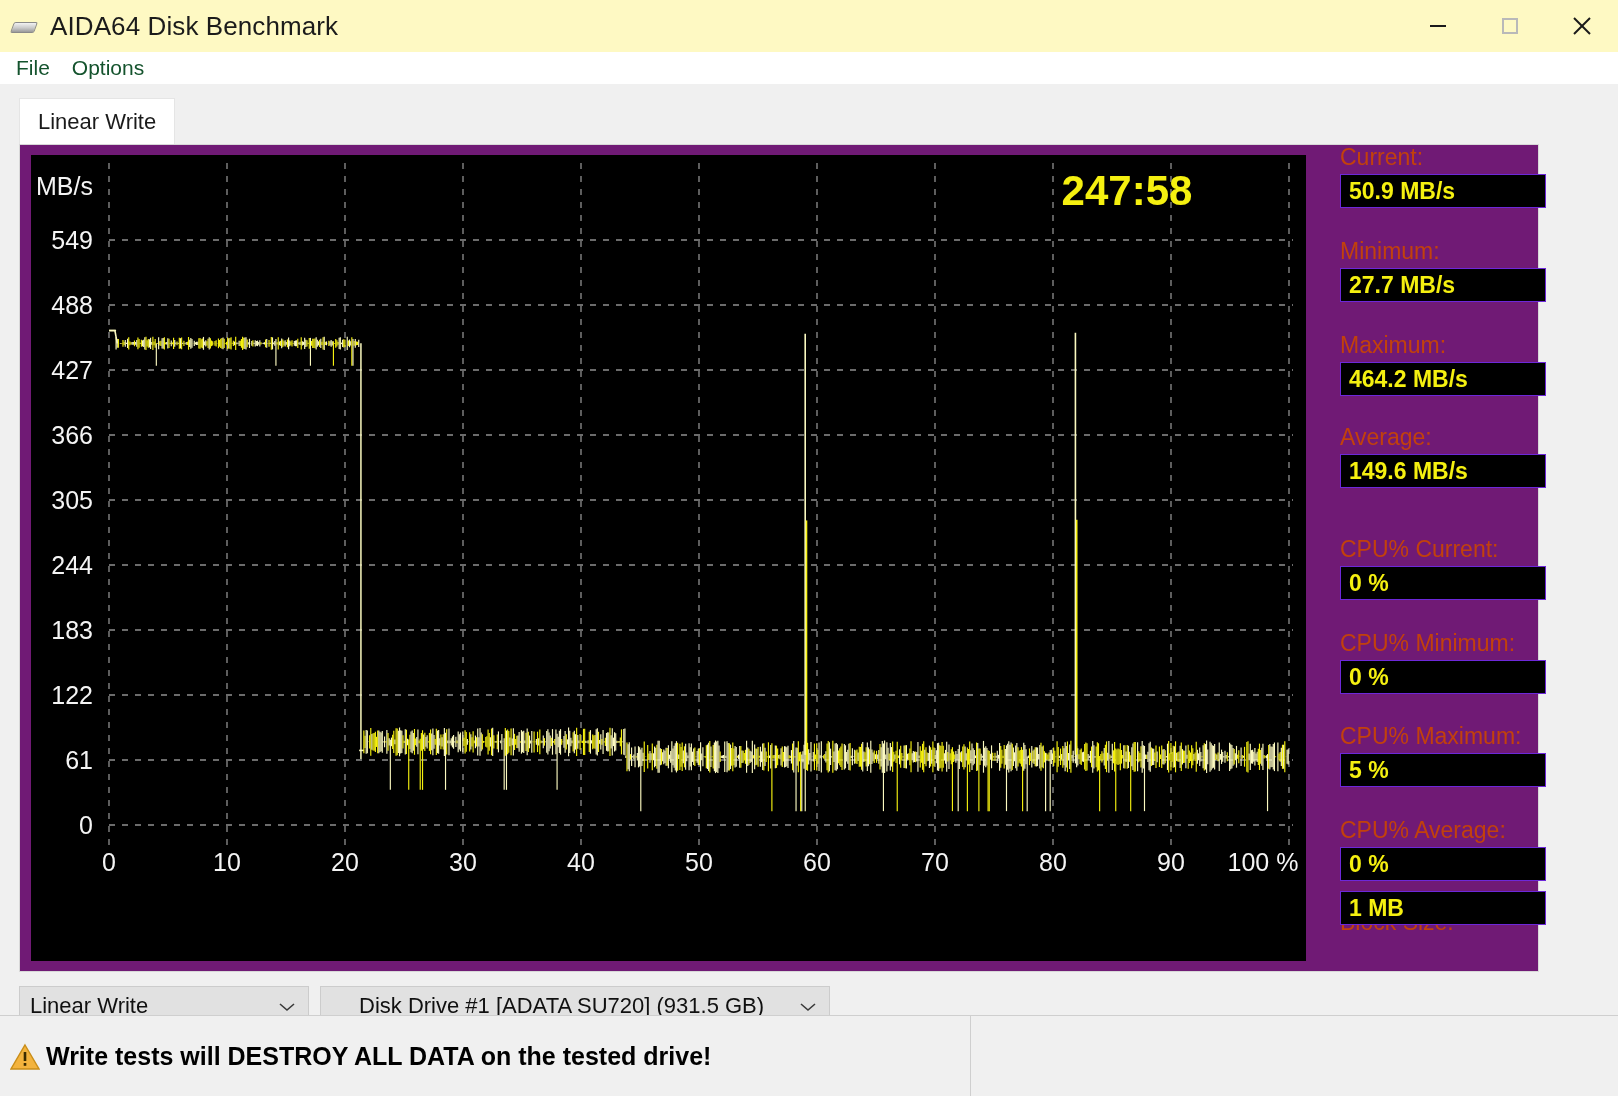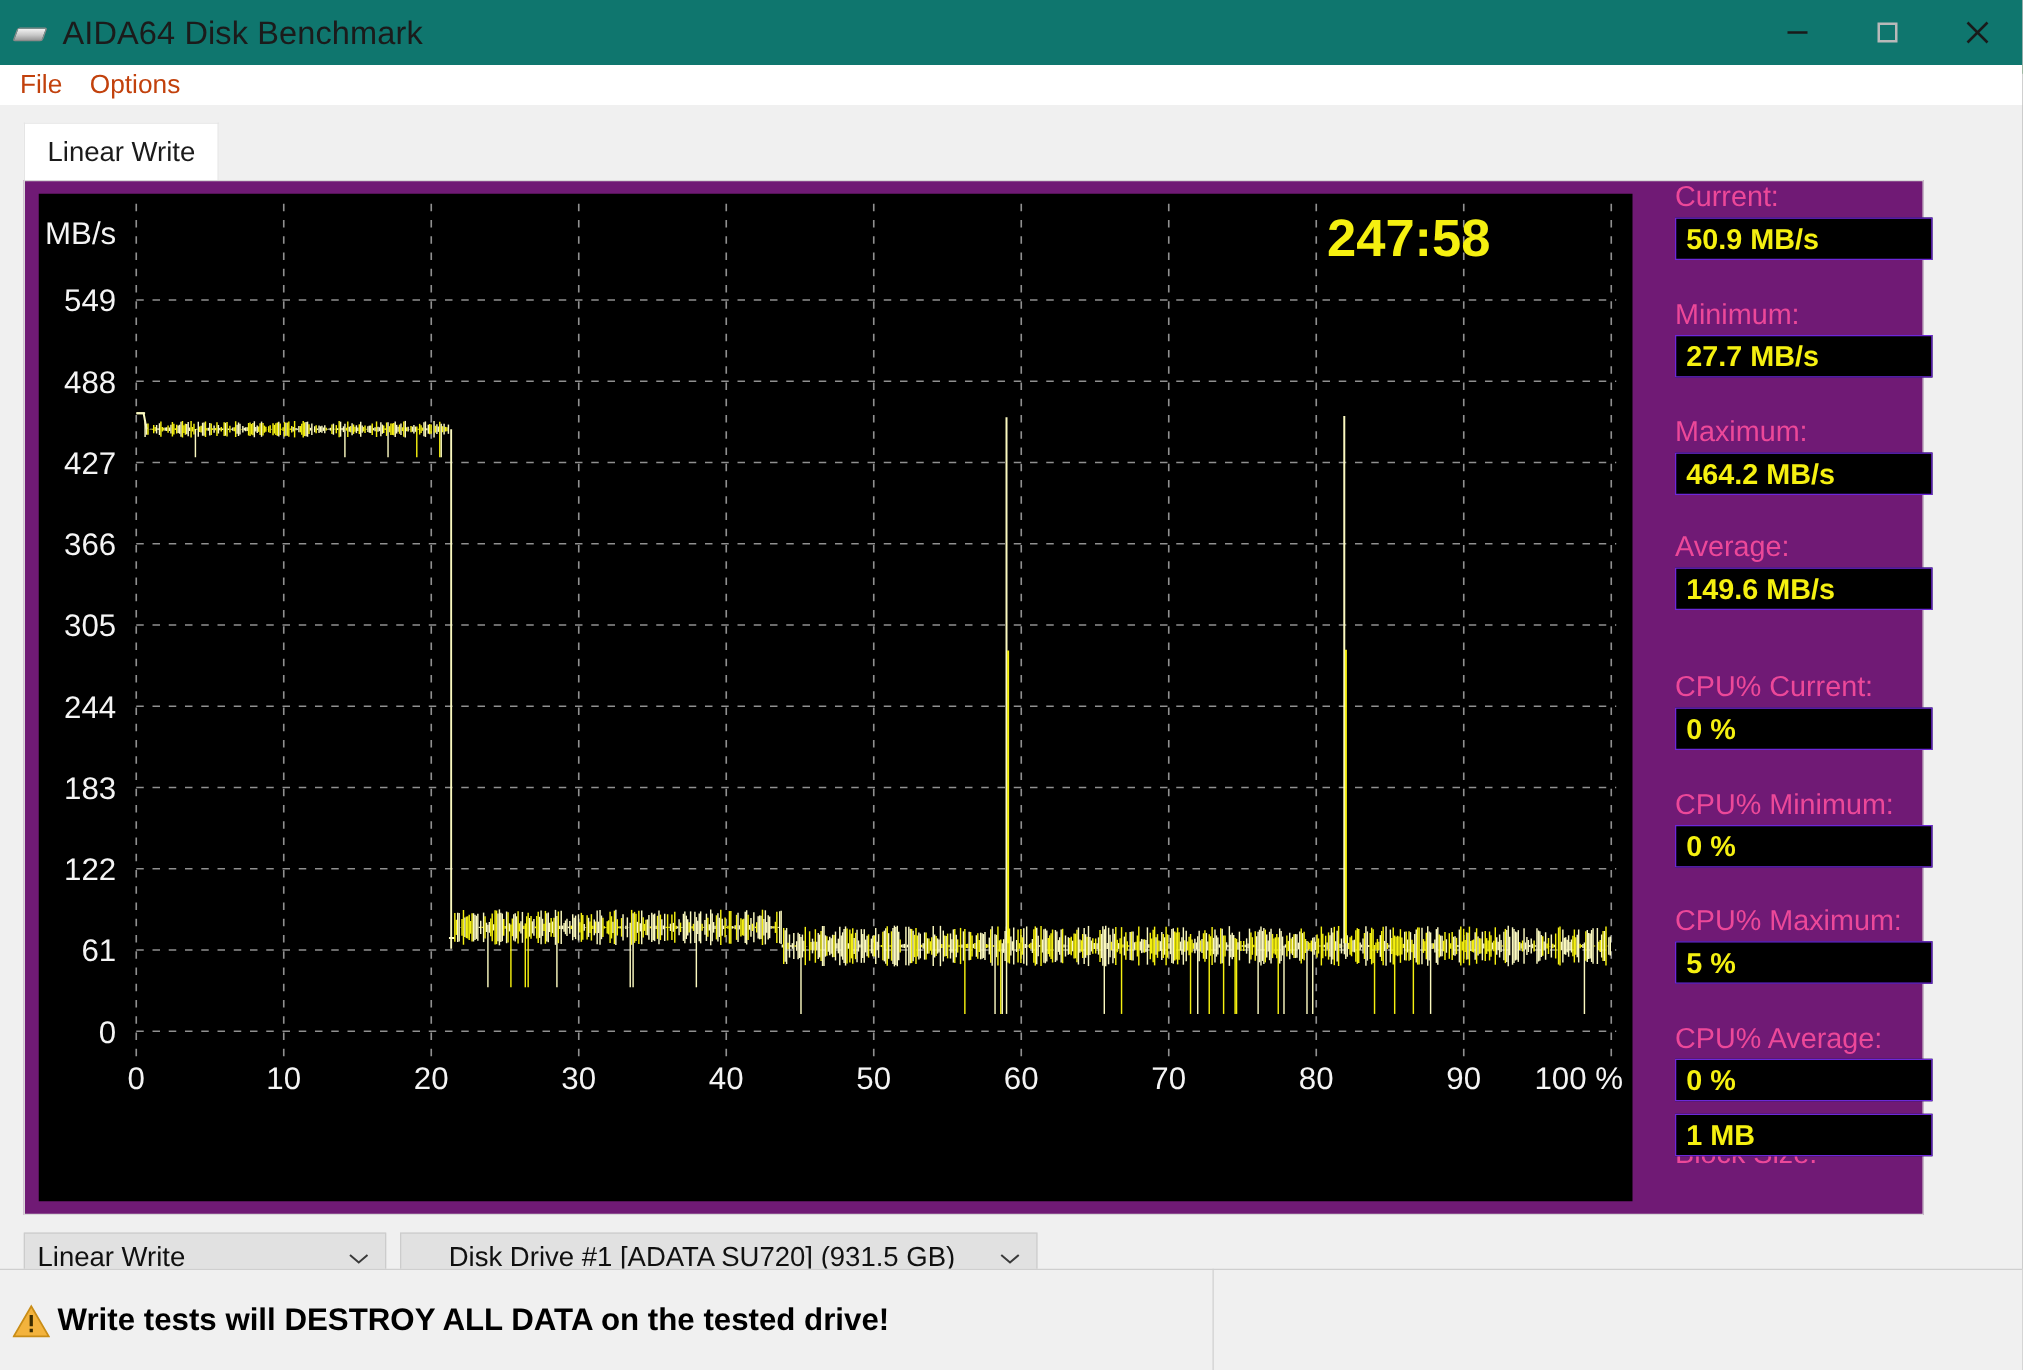--- a/index.html
+++ b/index.html
@@ -15,21 +15,21 @@
     overflow: hidden;
     position: relative;
   }
 
   
   .titlebar {
     position: absolute;
     top: 0; left: 0;
     width: 1618px;
     height: 52px;
-    background: #0f766e;
+    background: #fef9c3;
     border-bottom: 7px solid #4d7c0f;
     display: flex;
     align-items: center;
   }
   .title-icon {
     margin-left: 10px;
     width: 28px;
     height: 20px;
     position: relative;
   }
@@ -72,21 +72,21 @@
     width: 1618px;
     height: 32px;
     background: #ffffff;
     display: flex;
     align-items: center;
     padding-left: 14px;
     box-sizing: border-box;
   }
   .menu-item {
     font-size: 21px;
-    color: #c2410c;
+    color: #14532d;
     margin-right: 18px;
     padding: 2px 2px;
   }
 
   
   .client {
     position: absolute;
     top: 84px; left: 0;
     width: 1618px;
     height: 1012px;
@@ -207,21 +207,21 @@
   
   .stats {
     position: absolute;
     left: 1338px; top: 84px;
     width: 280px;
     height: 931px;
   }
   .stat-label {
     position: absolute;
     font-size: 23px;
-    color: #ec4899;
+    color: #c2410c;
     left: 2px;
     white-space: nowrap;
   }
   .stat-value {
     position: absolute;
     left: 2px;
     width: 206px;
     height: 34px;
     background: #000000;
     border: 1px solid #6d28d9;

